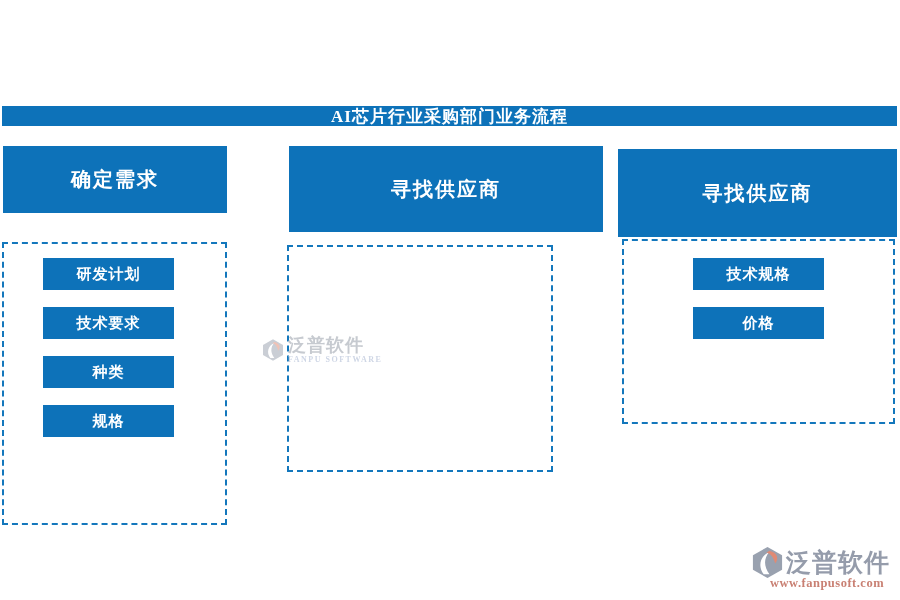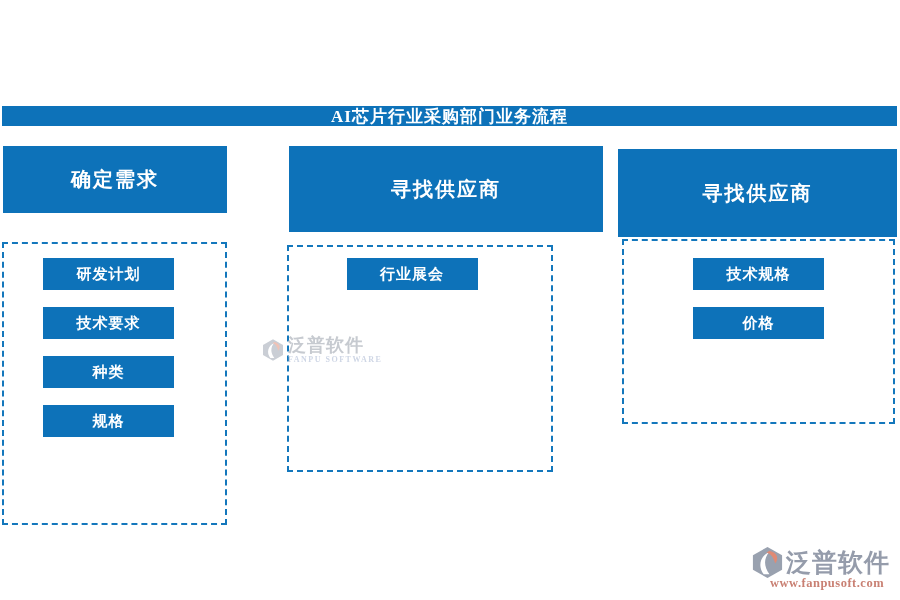--- a/index.html
+++ b/index.html
@@ -86,21 +86,20 @@
   <div class="stage-header" id="stage1-header">确定需求</div>
   <div class="stage-box" id="stage1-box">
     <div class="step-block">研发计划</div>
     <div class="step-block">技术要求</div>
     <div class="step-block">种类</div>
     <div class="step-block">规格</div>
   </div>
 
   <div class="stage-header" id="stage2-header">寻找供应商</div>
   <div class="stage-box" id="stage2-box">
-    <div class="step-block">行业展会</div>
   </div>
 
   <div class="stage-header" id="stage3-header">寻找供应商</div>
   <div class="stage-box" id="stage3-box">
     <div class="step-block">技术规格</div>
     <div class="step-block">价格</div>
   </div>
 
   <div class="watermark">
     <svg class="wm-icon" viewBox="0 0 36 36">

